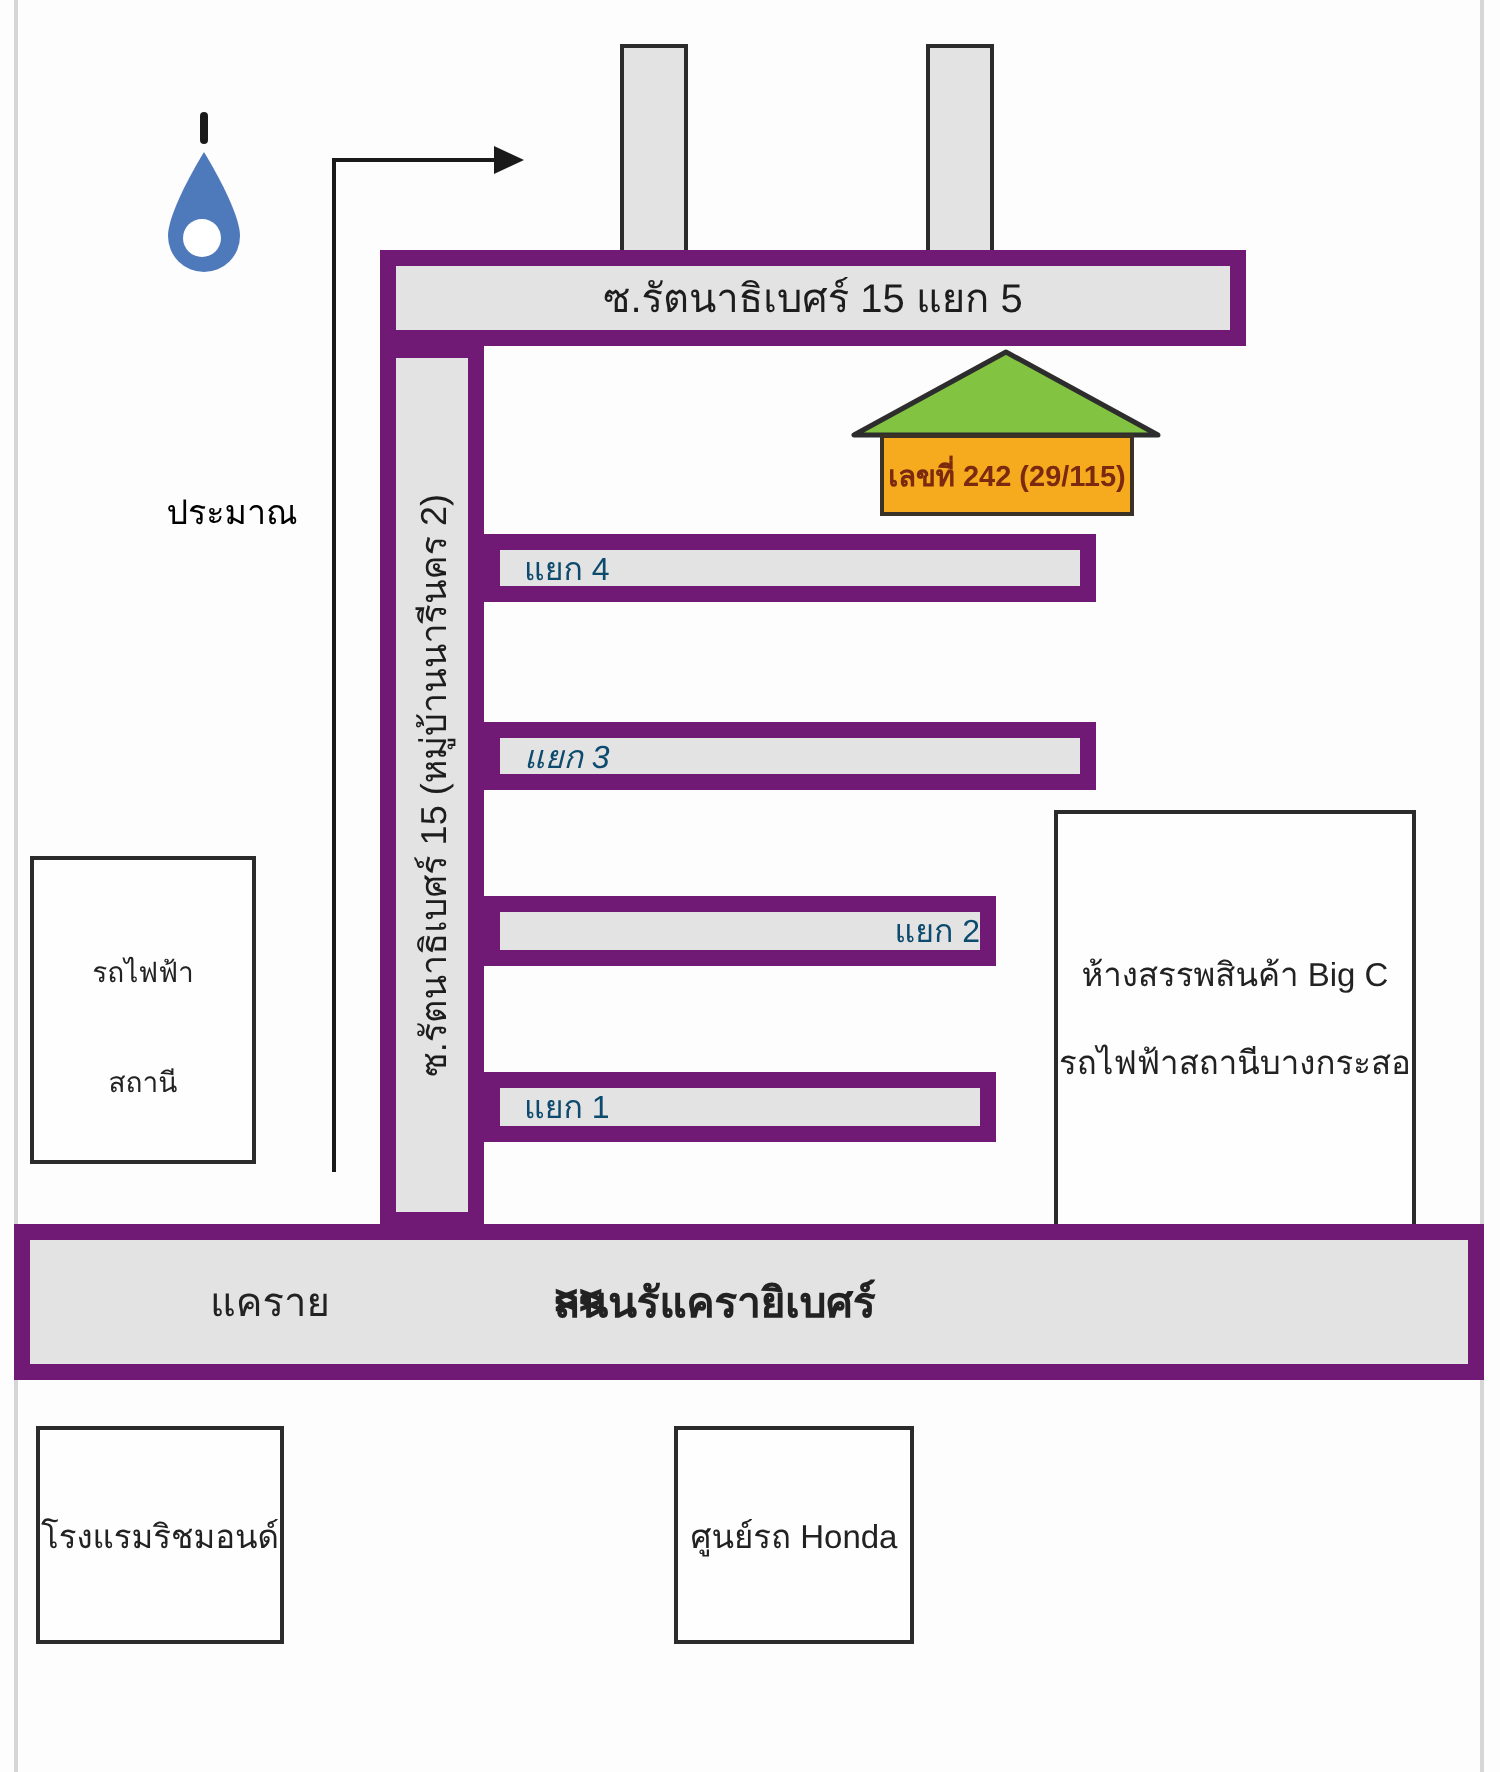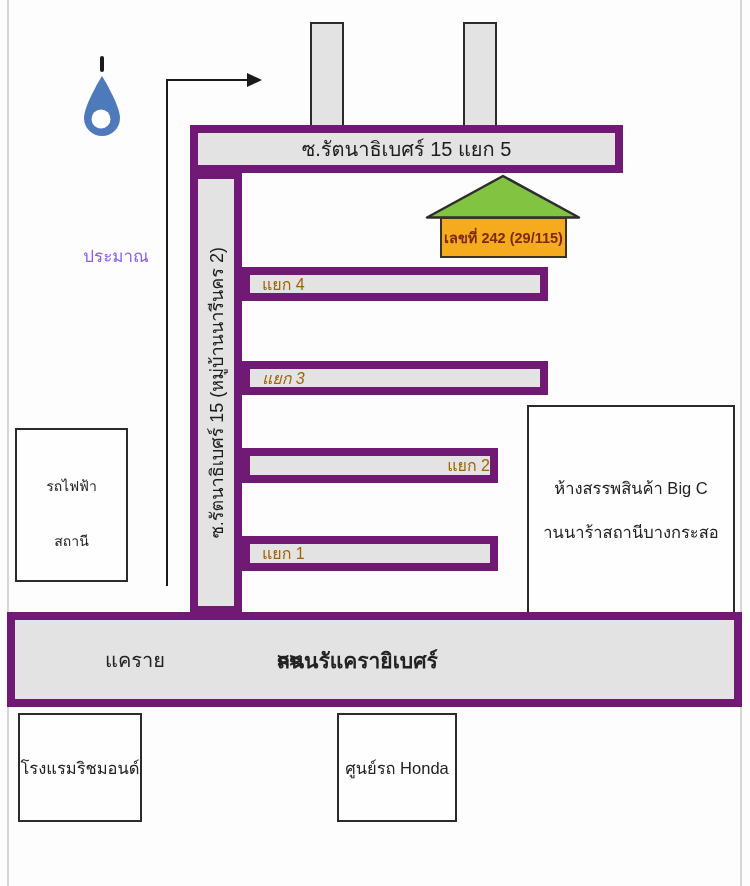--- a/index.html
+++ b/index.html
@@ -20,43 +20,43 @@
     display:flex;align-items:center;justify-content:center;font-size:20px;}
   .top-bar{position:absolute;top:22px;height:106px;width:34px;z-index:2;
     background:var(--road,#e3e3e3);border:2px solid #2b2b2b;box-sizing:border-box;}
   .bar-1{left:310px;} .bar-2{left:463px;}
   .v-road{left:190px;top:171px;width:52px;height:443px;z-index:2;
     display:flex;align-items:center;justify-content:center;}
   .v-road .road-label{
     writing-mode:vertical-rl;transform:rotate(180deg);
     font-size:18px;white-space:nowrap;}
   .branch{z-index:1;display:flex;align-items:center;
-    padding-left:12px;font-size:16px;color:#a16207;}
+    padding-left:12px;font-size:16px;color:#0c4a6e;}
   .branch-4{left:242px;top:267px;width:306px;height:34px;}
   .branch-3{left:242px;top:361px;width:306px;height:34px;font-style:italic;}
   .branch-2{left:242px;top:448px;width:256px;height:35px;justify-content:flex-end;}
   .branch-1{left:242px;top:536px;width:256px;height:35px;}
-  .main-road{left:7px;top:612px;width:735px;height:95px;z-index:3;font-size:20px;}
+  .main-road{left:7px;top:612px;width:735px;height:78px;z-index:3;font-size:20px;}
   .main-road span{position:absolute;top:50%;transform:translateY(-50%);white-space:nowrap;}
   .mr-left{left:90px;}
   .mr-center{left:262px;font-weight:bold;font-size:21px;}
   .mr-right{right:22px;}
   .place-box{
     position:absolute;background:#fefefe;border:2px solid #2b2b2b;box-sizing:border-box;
     display:flex;flex-direction:column;align-items:center;justify-content:center;
     text-align:center;z-index:2;
   }
   .station-box{left:15px;top:428px;width:113px;height:154px;font-size:14px;line-height:47px;
     justify-content:center;padding-top:18px;}
   .station-box div:last-child{margin-top:8px;}
-  .bigc-box{left:527px;top:405px;width:208px;height:209px;font-size:16.5px;line-height:44px;}
+  .bigc-box{left:527px;top:405px;width:181px;height:209px;font-size:16.5px;line-height:44px;}
   .hotel-box{left:18px;top:713px;width:124px;height:109px;font-size:16.5px;}
   .honda-box{left:337px;top:713px;width:120px;height:109px;font-size:16.5px;}
   .approx-note{left:62px;top:236px;width:108px;text-align:center;
-    font-size:17px;line-height:41px;color:#8b5cf6;}
+    font-size:17px;line-height:41px;color:#000000;}
   .house-body{
     position:absolute;left:440px;top:217px;width:127px;height:41px;z-index:4;
     background:var(--house-body,#f6ab1e);border:2px solid #3a3226;box-sizing:border-box;
     display:flex;align-items:center;justify-content:center;
     font-size:14.5px;font-weight:bold;color:#7b2a10;white-space:nowrap;}
   .roof-svg{position:absolute;left:424px;top:174px;z-index:4;}
   .pin-svg{position:absolute;left:80px;top:53px;z-index:2;}
   .arrow-svg{position:absolute;left:156px;top:68px;z-index:4;}
 </style>
 </head>
@@ -113,21 +113,21 @@
     <span>แยก 1</span>
   </div>
 
   <div class="place-box station-box">
     <div>รถไฟฟ้า</div>
     <div>สถานี</div>
   </div>
 
   <div class="place-box bigc-box">
     <div>ห้างสรรพสินค้า Big C</div>
-    <div>านนาร้าสถานีบางกระสอ</div>
+    <div>รถไฟฟ้าสถานีบางกระสอ</div>
   </div>
 
   <div class="road main-road">
     <span class="mr-left">แคราย</span>
     <span class="mr-center">
       <span>&lt;&lt;</span>
       <span>ถนนรัแครายิเบศร์</span>
       <span>&gt;&gt;</span>
     </span>
   </div>

